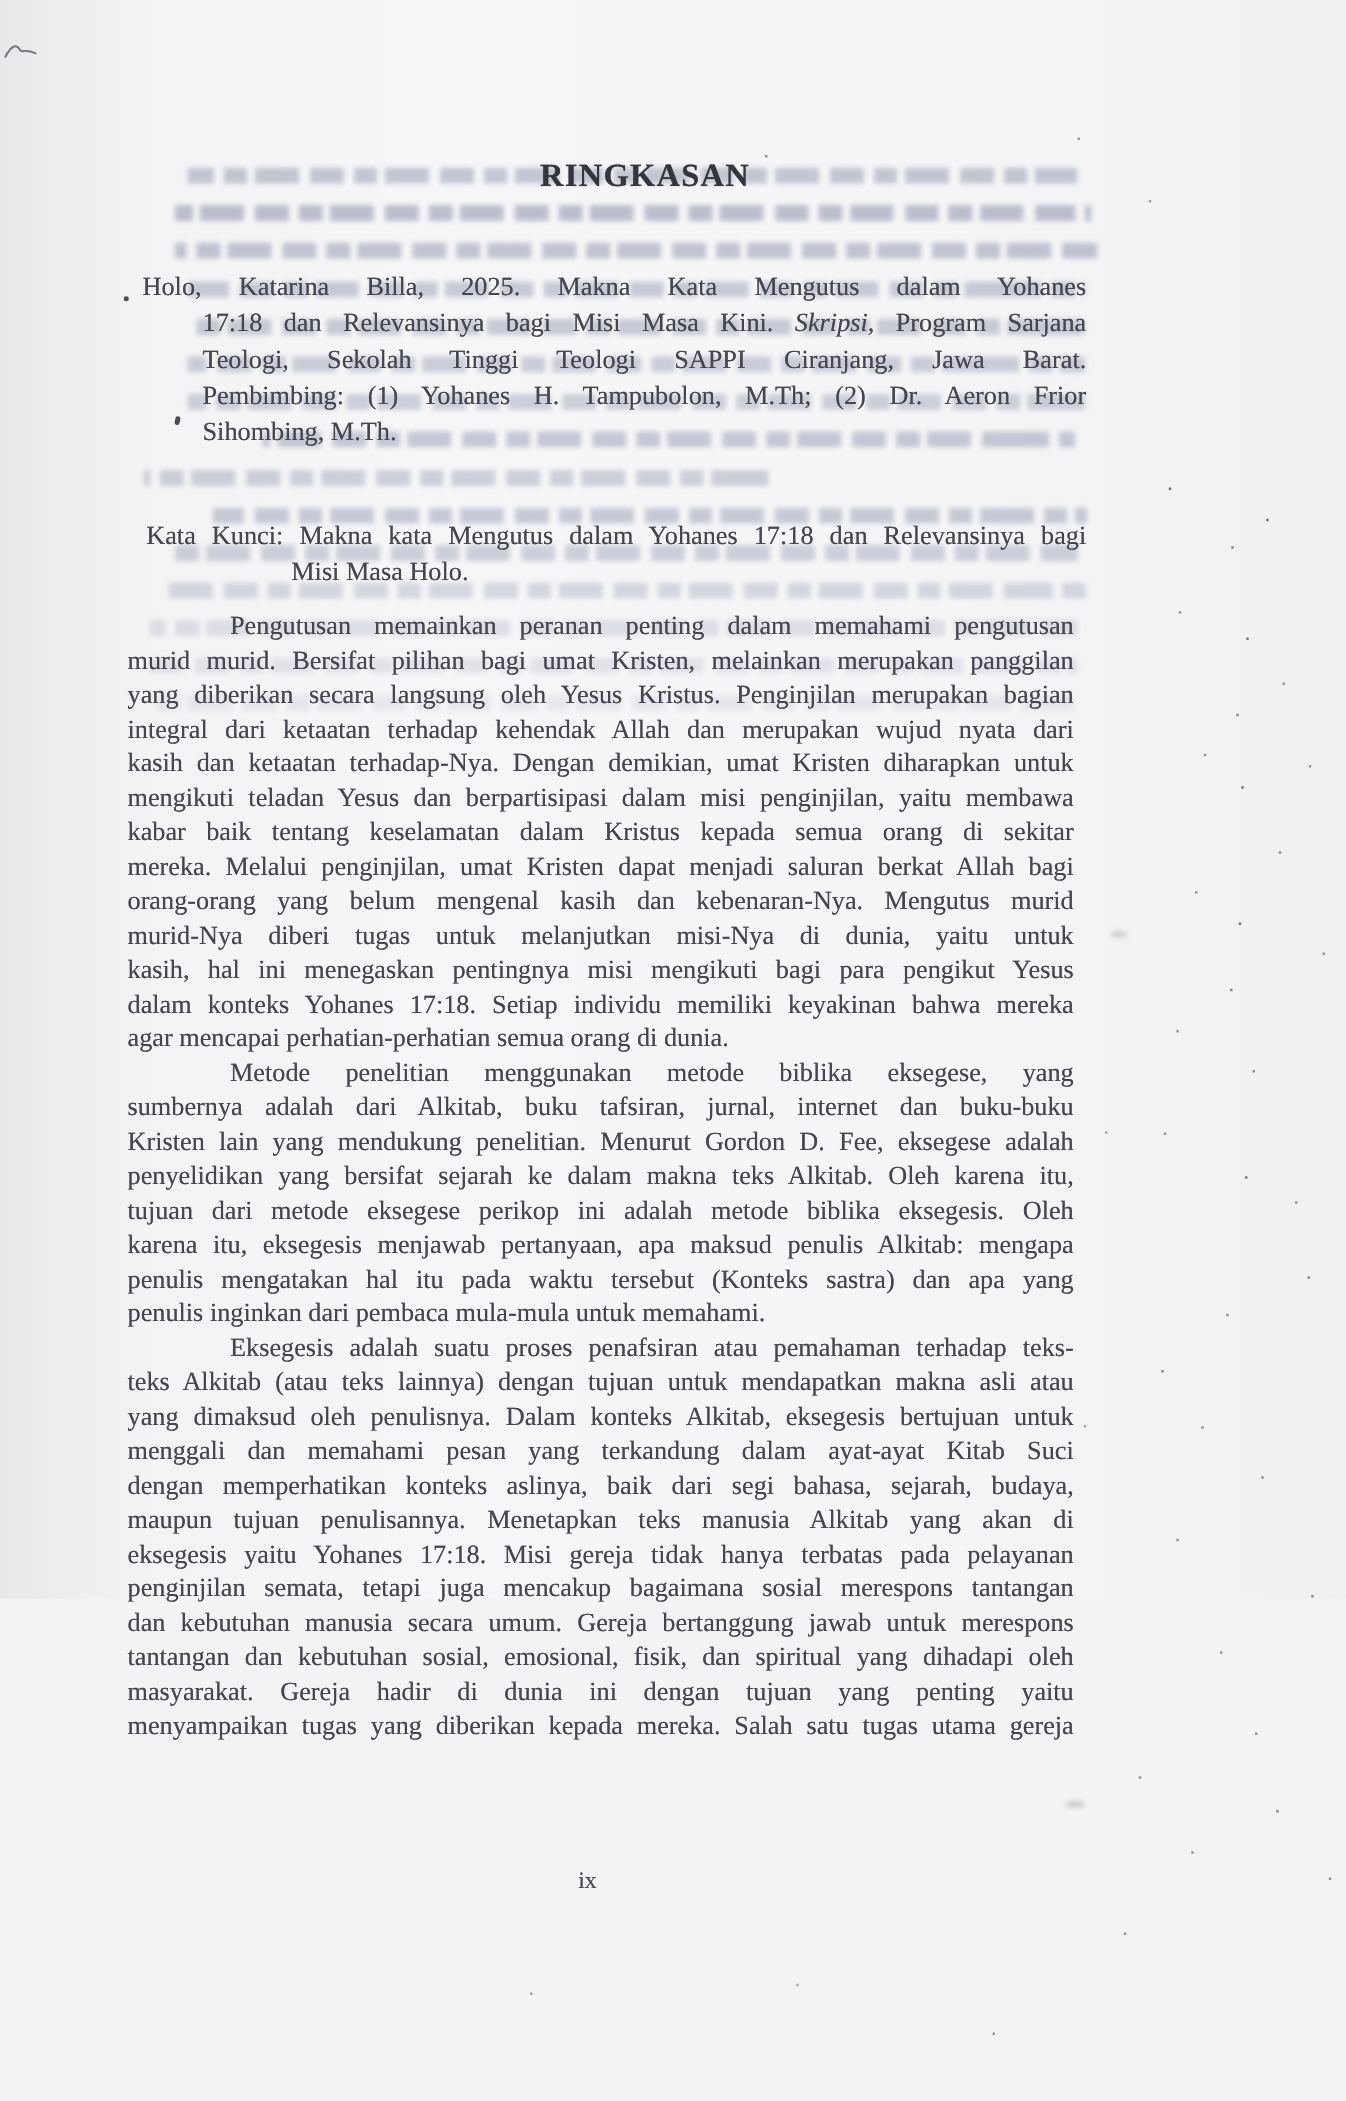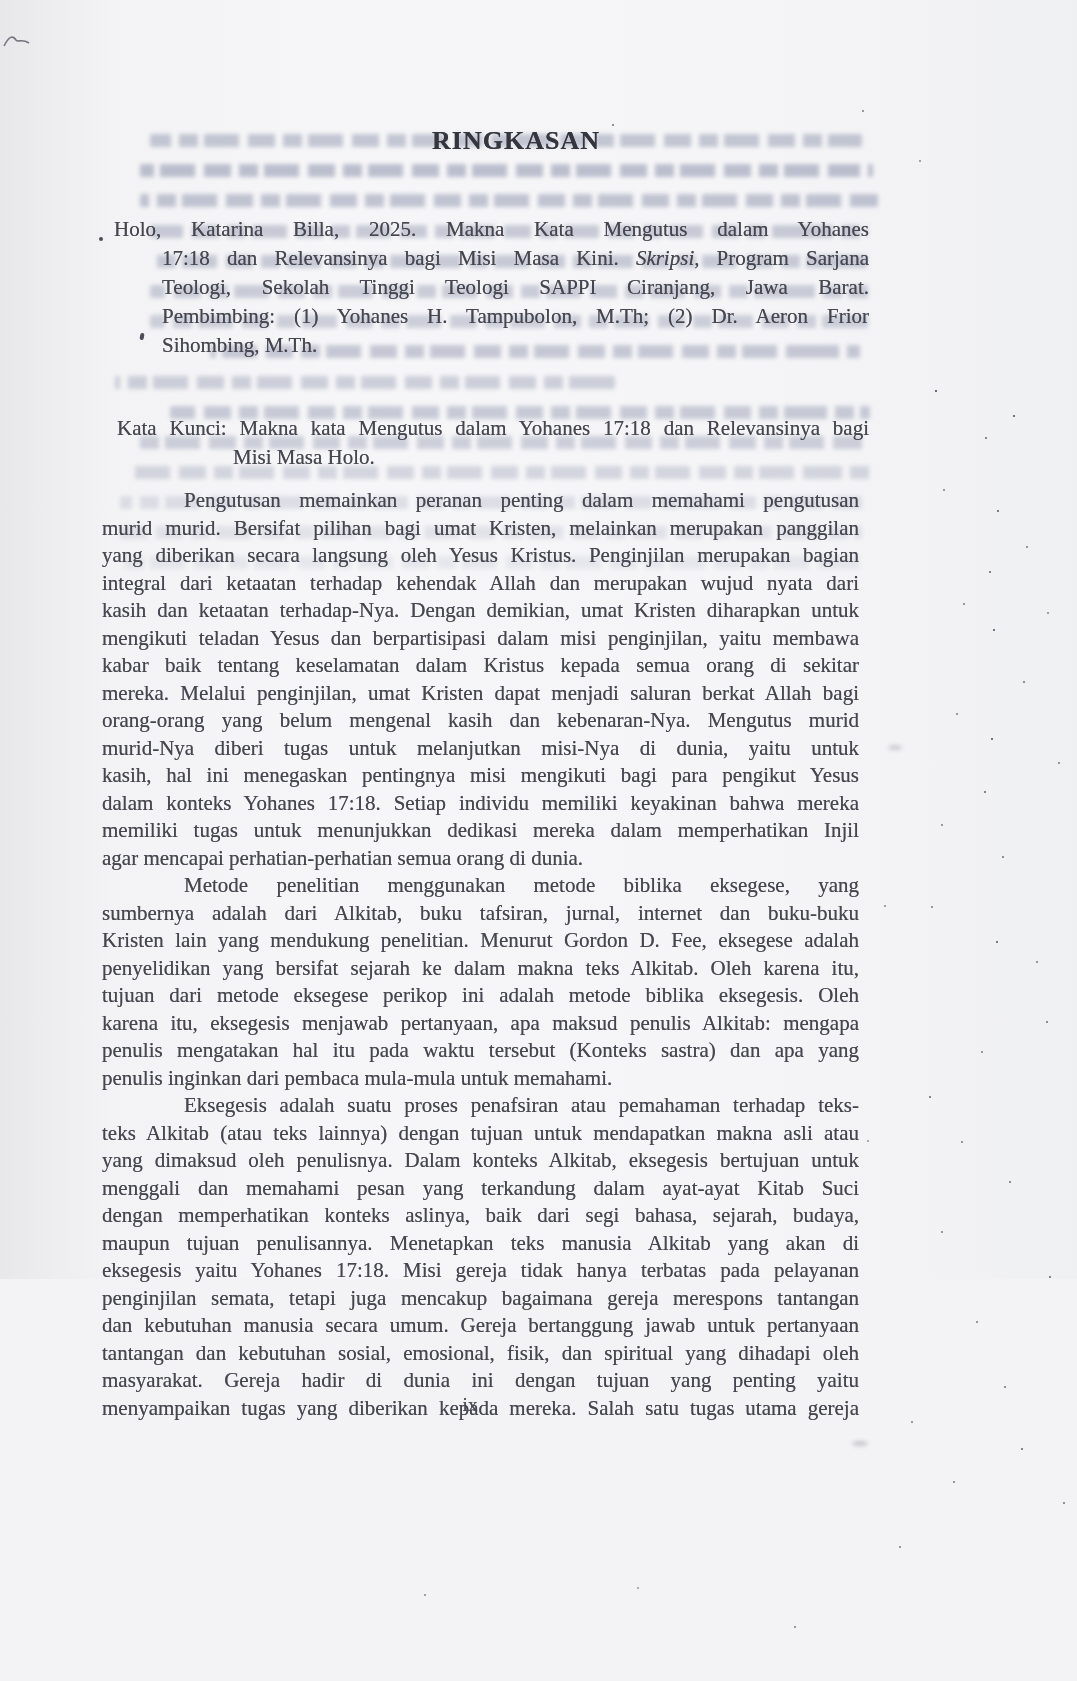--- a/index.html
+++ b/index.html
@@ -74,21 +74,21 @@
   .citation .ln{line-height:29px;height:29px;}
   .cont{padding-left:48px;}
   .it{font-style:italic;}
   .keywords{position:absolute;top:414px;left:117px;width:752px;}
   .keywords .ln{line-height:29px;height:29px;}
   .kw2{padding-left:116px;}
   .bodytext{position:absolute;top:487px;left:102px;width:757px;}
   .bodytext .ln{line-height:27.5px;height:27.5px;}
   .ind{text-indent:82px;}
   .pageno{
-    position:absolute;top:1394px;left:112px;width:716px;text-align:center;
+    position:absolute;top:1494px;left:112px;width:716px;text-align:center;
     font-size:19px;color:#4a4b54;text-shadow:0 0 .5px rgba(74,75,84,.7);
   }
 </style>
 </head>
 <body>
 
 <div class="page">
 
   <div class="ghosts">
     <div class="ghost" style="top:134px;left:150px;width:712px;opacity:.42;background-position-x:-6px"></div>
@@ -143,43 +143,42 @@
         <div class="ln">yang diberikan secara langsung oleh Yesus Kristus. Penginjilan merupakan bagian</div>
         <div class="ln">integral dari ketaatan terhadap kehendak Allah dan merupakan wujud nyata dari</div>
         <div class="ln">kasih dan ketaatan terhadap-Nya. Dengan demikian, umat Kristen diharapkan untuk</div>
         <div class="ln">mengikuti teladan Yesus dan berpartisipasi dalam misi penginjilan, yaitu membawa</div>
         <div class="ln">kabar baik tentang keselamatan dalam Kristus kepada semua orang di sekitar</div>
         <div class="ln">mereka. Melalui penginjilan, umat Kristen dapat menjadi saluran berkat Allah bagi</div>
         <div class="ln">orang-orang yang belum mengenal kasih dan kebenaran-Nya. Mengutus murid</div>
         <div class="ln">murid-Nya diberi tugas untuk melanjutkan misi-Nya di dunia, yaitu untuk</div>
         <div class="ln">kasih, hal ini menegaskan pentingnya misi mengikuti bagi para pengikut Yesus</div>
         <div class="ln">dalam konteks Yohanes 17:18. Setiap individu memiliki keyakinan bahwa mereka</div>
-        <div class="ln">memiliki tugas untuk menunjukkan dedikasi mereka dalam memperhatikan Injil</div>
         <div class="ln end">agar mencapai perhatian-perhatian semua orang di dunia.</div>
       </div>
       <div class="para">
         <div class="ln ind">Metode penelitian menggunakan metode biblika eksegese, yang</div>
         <div class="ln">sumbernya adalah dari Alkitab, buku tafsiran, jurnal, internet dan buku-buku</div>
         <div class="ln">Kristen lain yang mendukung penelitian. Menurut Gordon D. Fee, eksegese adalah</div>
         <div class="ln">penyelidikan yang bersifat sejarah ke dalam makna teks Alkitab. Oleh karena itu,</div>
         <div class="ln">tujuan dari metode eksegese perikop ini adalah metode biblika eksegesis. Oleh</div>
         <div class="ln">karena itu, eksegesis menjawab pertanyaan, apa maksud penulis Alkitab: mengapa</div>
         <div class="ln">penulis mengatakan hal itu pada waktu tersebut (Konteks sastra) dan apa yang</div>
         <div class="ln end">penulis inginkan dari pembaca mula-mula untuk memahami.</div>
       </div>
       <div class="para">
         <div class="ln ind">Eksegesis adalah suatu proses penafsiran atau pemahaman terhadap teks-</div>
         <div class="ln">teks Alkitab (atau teks lainnya) dengan tujuan untuk mendapatkan makna asli atau</div>
         <div class="ln">yang dimaksud oleh penulisnya. Dalam konteks Alkitab, eksegesis bertujuan untuk</div>
         <div class="ln">menggali dan memahami pesan yang terkandung dalam ayat-ayat Kitab Suci</div>
         <div class="ln">dengan memperhatikan konteks aslinya, baik dari segi bahasa, sejarah, budaya,</div>
         <div class="ln">maupun tujuan penulisannya. Menetapkan teks manusia Alkitab yang akan di</div>
         <div class="ln">eksegesis yaitu Yohanes 17:18. Misi gereja tidak hanya terbatas pada pelayanan</div>
-        <div class="ln">penginjilan semata, tetapi juga mencakup bagaimana gereja merespons tantangan</div>
-        <div class="ln">dan kebutuhan manusia secara umum. Gereja bertanggung jawab untuk pertanyaan</div>
+        <div class="ln">penginjilan semata, tetapi juga mencakup bagaimana sosial merespons tantangan</div>
+        <div class="ln">dan kebutuhan manusia secara umum. Gereja bertanggung jawab untuk merespons</div>
         <div class="ln">tantangan dan kebutuhan sosial, emosional, fisik, dan spiritual yang dihadapi oleh</div>
         <div class="ln">masyarakat. Gereja hadir di dunia ini dengan tujuan yang penting yaitu</div>
         <div class="ln">menyampaikan tugas yang diberikan kepada mereka. Salah satu tugas utama gereja</div>
       </div>
     </div>
 
     <div class="pageno">ix</div>
 
   </div>
 </div>

